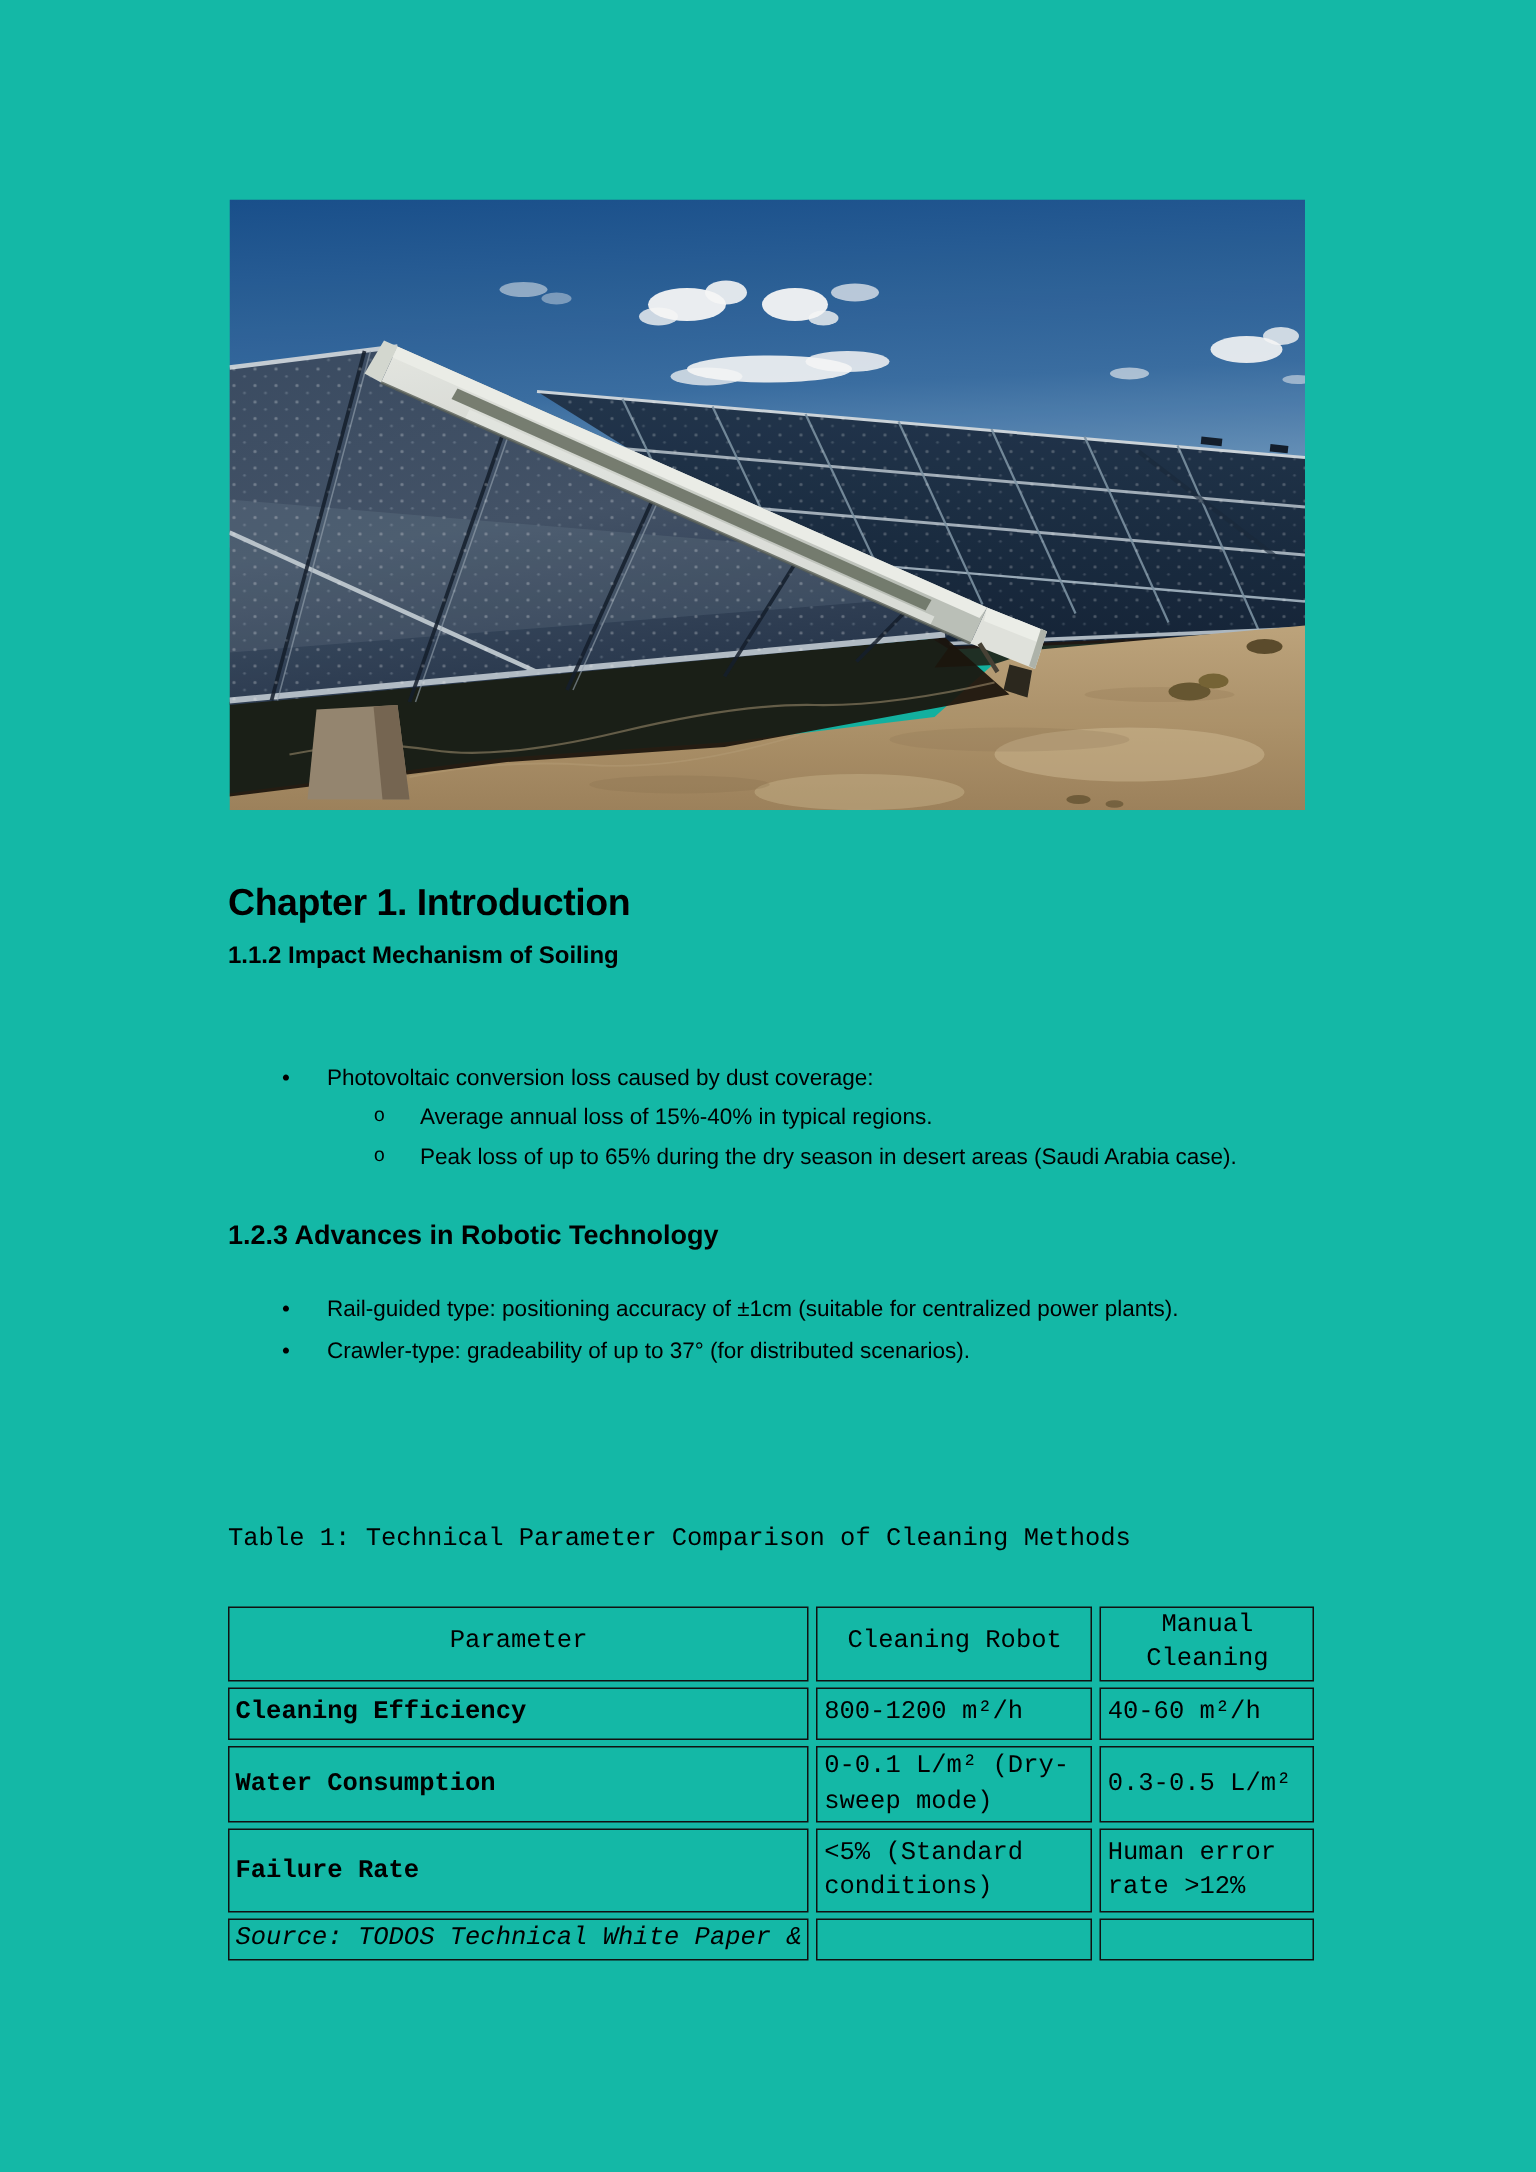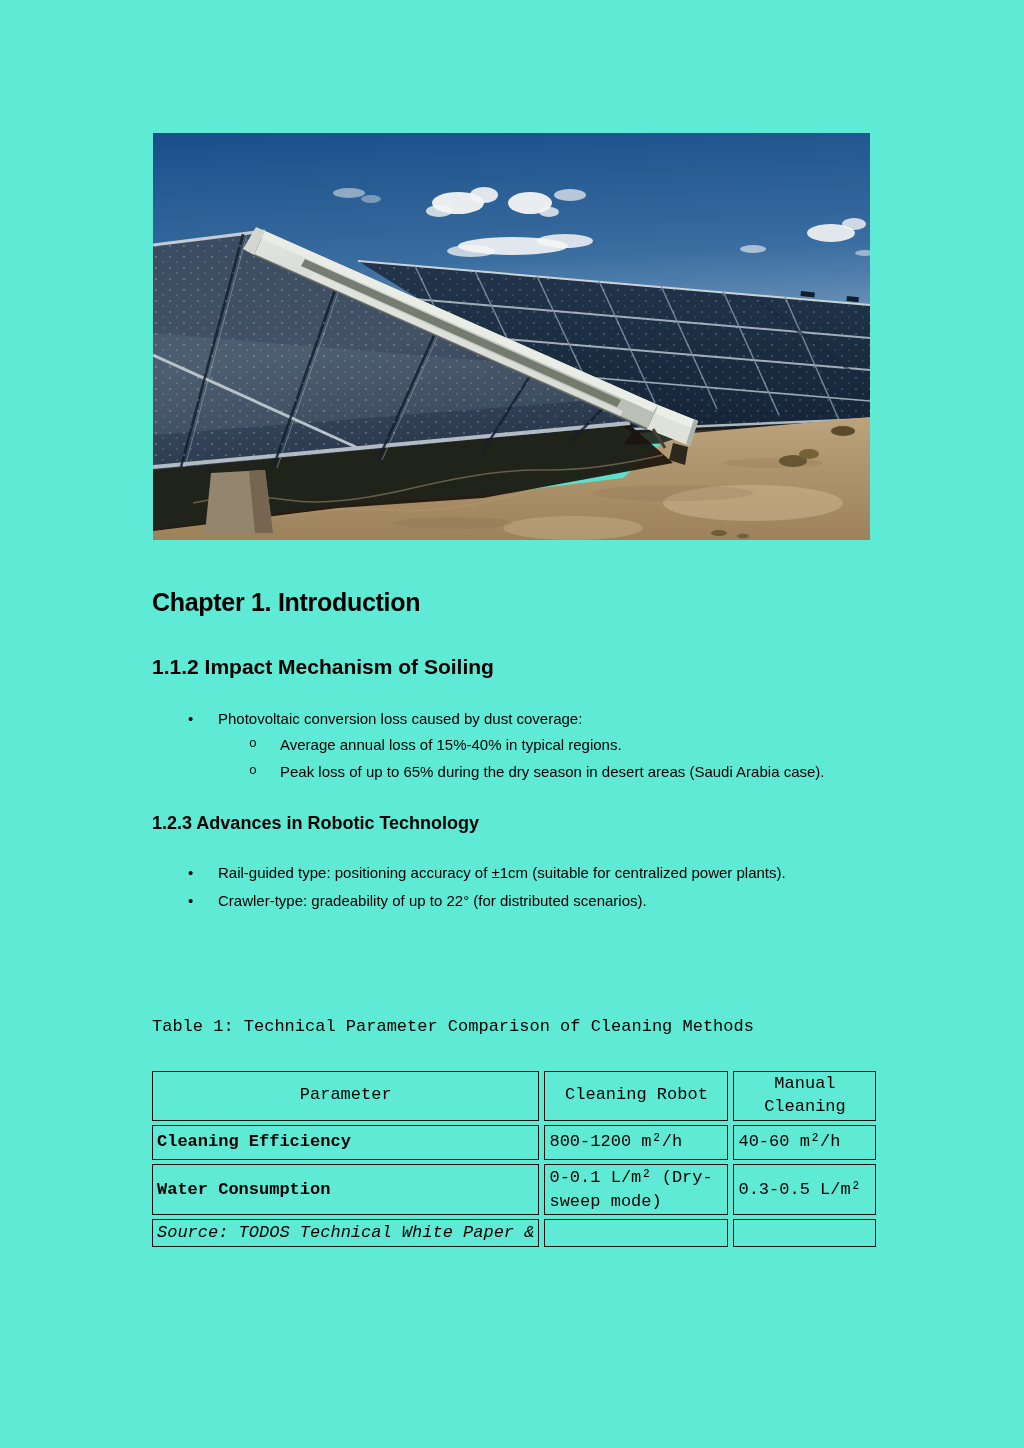--- a/index.html
+++ b/index.html
@@ -1,25 +1,25 @@
 <!DOCTYPE html>
 <html><head>
 <meta charset="utf-8">
 <style>
   html,body{margin:0;padding:0;background:#ffffff;}
-  .page{position:relative;width:1024px;height:1448px;background:#5eead4;overflow:hidden;
+  .page{position:relative;width:1024px;height:1448px;background:#14b8a6;overflow:hidden;
         font-family:"Liberation Sans",sans-serif;color:#000;}
   .abs{position:absolute;}
   .sans{font-family:"Liberation Sans",sans-serif;}
   .mono{font-family:"Liberation Mono","DejaVu Sans Mono",monospace;}
 
   .photo{left:153px;top:133px;width:717px;height:407px;}
 
   .h1{left:152px;top:587px;font-size:25px;font-weight:700;letter-spacing:-0.3px;line-height:1.2;}
-  .h3a{left:152px;top:654px;font-size:21px;font-weight:700;line-height:1.2;}
+  .h3a{left:152px;top:628px;font-size:16px;font-weight:700;line-height:1.2;}
   .h3b{left:152px;top:813px;font-size:18px;font-weight:700;line-height:1.2;}
   .h2mono{left:152px;top:950px;font-size:20px;line-height:1.2;}
   .tcap{left:152px;top:1017px;font-size:17px;line-height:1.2;}
 
   .li{display:flex;align-items:flex-start;font-size:15px;line-height:1.3;width:700px;}
   .li .m1{width:30px;flex:0 0 30px;font-size:15px;}
   .li .m2{width:31px;flex:0 0 31px;font-size:13px;font-family:"Liberation Mono","DejaVu Sans Mono",monospace;padding-top:1px;}
   .li1a{left:188px;top:709px;}
   .li2a{left:249px;top:735px;}
   .li2b{left:249px;top:762px;}
@@ -202,21 +202,21 @@
   </div>
 
   <div class="abs h3b sans">1.2.3 Advances in Robotic Technology</div>
 
   <div class="abs li li1b sans">
     <span class="m1">•</span>
     <span>Rail-guided type: positioning accuracy of ±1cm (suitable for centralized power plants).</span>
   </div>
   <div class="abs li li1c sans">
     <span class="m1">•</span>
-    <span>Crawler-type: gradeability of up to 22° (for distributed scenarios).</span>
+    <span>Crawler-type: gradeability of up to 37° (for distributed scenarios).</span>
   </div>
 
 
   <div class="abs tcap mono">Table 1: Technical Parameter Comparison of Cleaning Methods</div>
 
   <table class="abs t1">
     <tbody>
         <tr class="hdr">
       <td class="c1">Parameter</td>
       <td class="c2">Cleaning Robot</td>
@@ -225,20 +225,25 @@
     <tr class="r1">
       <td class="c1 param">Cleaning Efficiency</td>
       <td class="c2">800-1200 m²/h</td>
       <td class="c3">40-60 m²/h</td>
     </tr>
     <tr class="r2">
       <td class="c1 param">Water Consumption</td>
       <td class="c2">0-0.1 L/m² (Dry-sweep mode)</td>
       <td class="c3">0.3-0.5 L/m²</td>
     </tr>
+    <tr class="r3">
+      <td class="c1 param">Failure Rate</td>
+      <td class="c2">&lt;5% (Standard conditions)</td>
+      <td class="c3">Human error rate &gt;12%</td>
+    </tr>
     <tr class="r4">
       <td class="c1 src">Source: TODOS Technical White Paper &amp;</td>
       <td class="c2"></td>
       <td class="c3"></td>
     </tr>
   </tbody>
     </table>
 
 </div>
 

